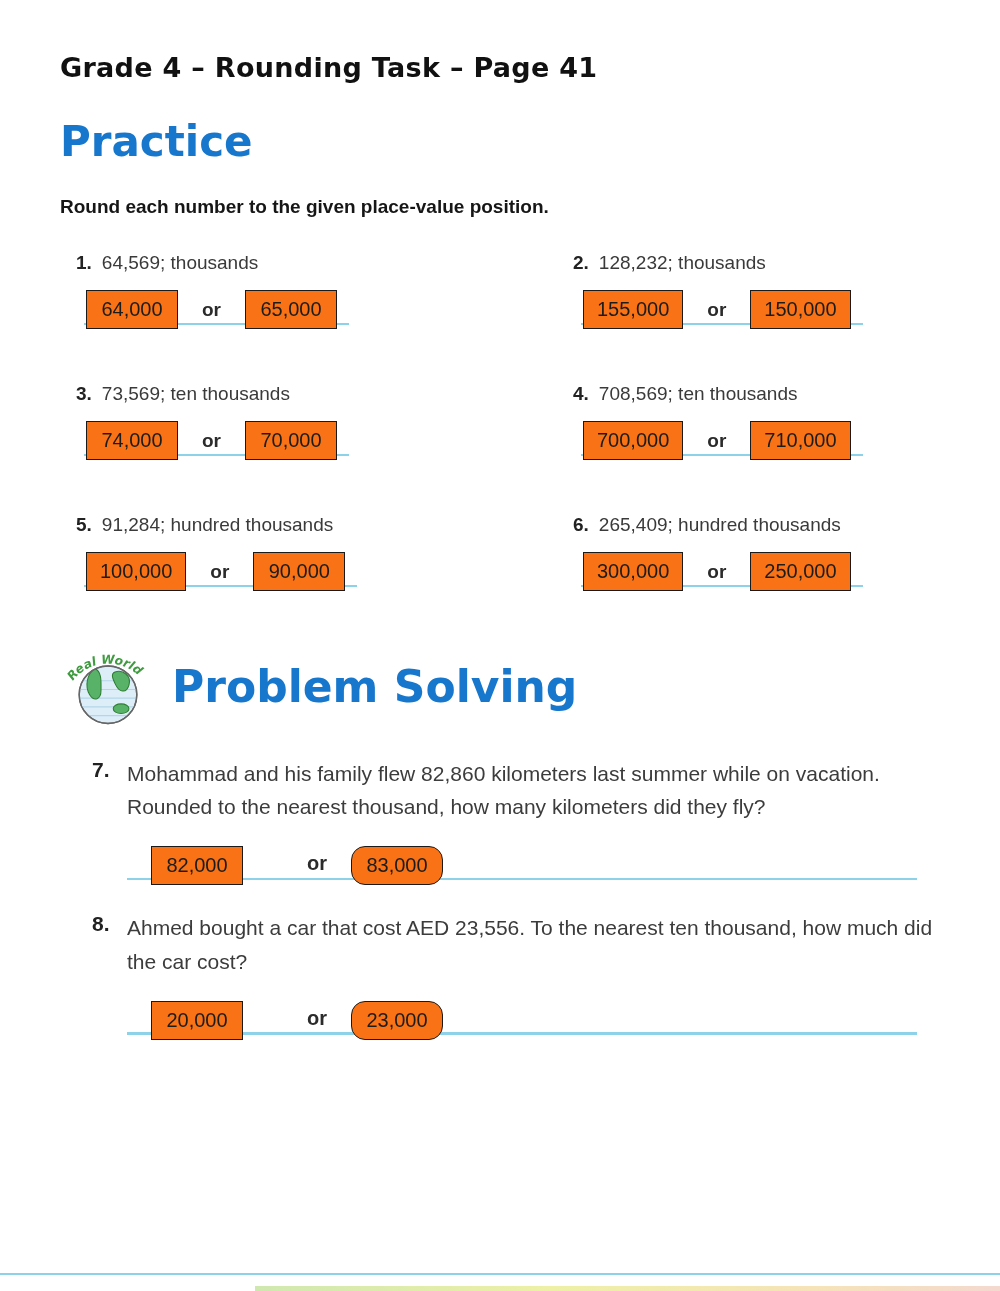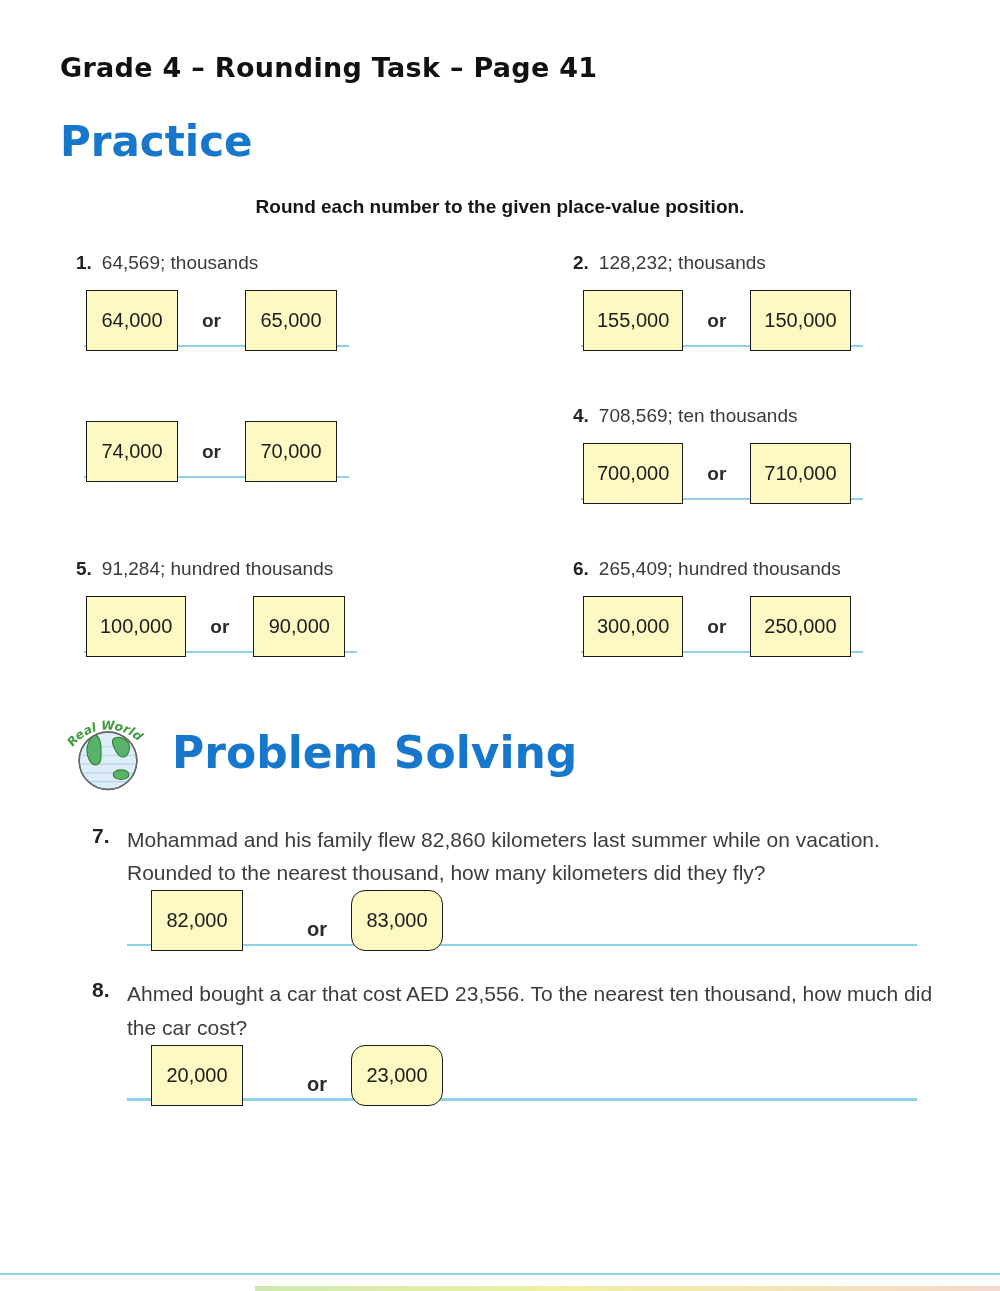--- a/index.html
+++ b/index.html
@@ -28,21 +28,20 @@
     font-weight: 800;
     color: #1677cd;
   }
   .practice-heading { margin-top: 34px; font-size: 42px; }
 
   .instruction {
     margin-top: 30px;
     font-size: 19px;
     font-weight: 700;
     color: #161616;
-    text-align: center;
   }
 
   .problems-grid {
     display: grid;
     grid-template-columns: 497px auto;
     row-gap: 52px;
     margin: 34px 0 0 16px;
   }
   .problem { }
   .prompt { font-size: 19px; color: #3a3a3a; }
@@ -61,23 +60,23 @@
     right: -12px;
     bottom: 6px;
     height: 2.5px;
     background: #8ed2ea;
     z-index: 0;
   }
   .answer-box {
     position: relative;
     z-index: 1;
     min-width: 92px;
-    padding: 18px 13px;
+    padding: 7px 13px;
     border: 1.6px solid #1a1a1a;
-    background: #fef9c3;
+    background: #f97316;
     font-size: 20px;
     color: #1c1c1c;
     text-align: center;
     cursor: pointer;
   }
   .or-label {
     position: relative;
     z-index: 1;
     margin: 0 24px;
     font-size: 19px;
@@ -174,20 +173,23 @@
         </div>
         <div class="answer-row">
           <div class="answer-underline"></div>
           <div class="answer-box">155,000</div>
           <span class="or-label">or</span>
           <div class="answer-box">150,000</div>
         </div>
       </div>
 
       <div class="problem">
+        <div class="prompt">
+          <span class="num">3.</span><span>73,569; ten thousands</span>
+        </div>
         <div class="answer-row">
           <div class="answer-underline"></div>
           <div class="answer-box">74,000</div>
           <span class="or-label">or</span>
           <div class="answer-box">70,000</div>
         </div>
       </div>
 
       <div class="problem">
         <div class="prompt">

